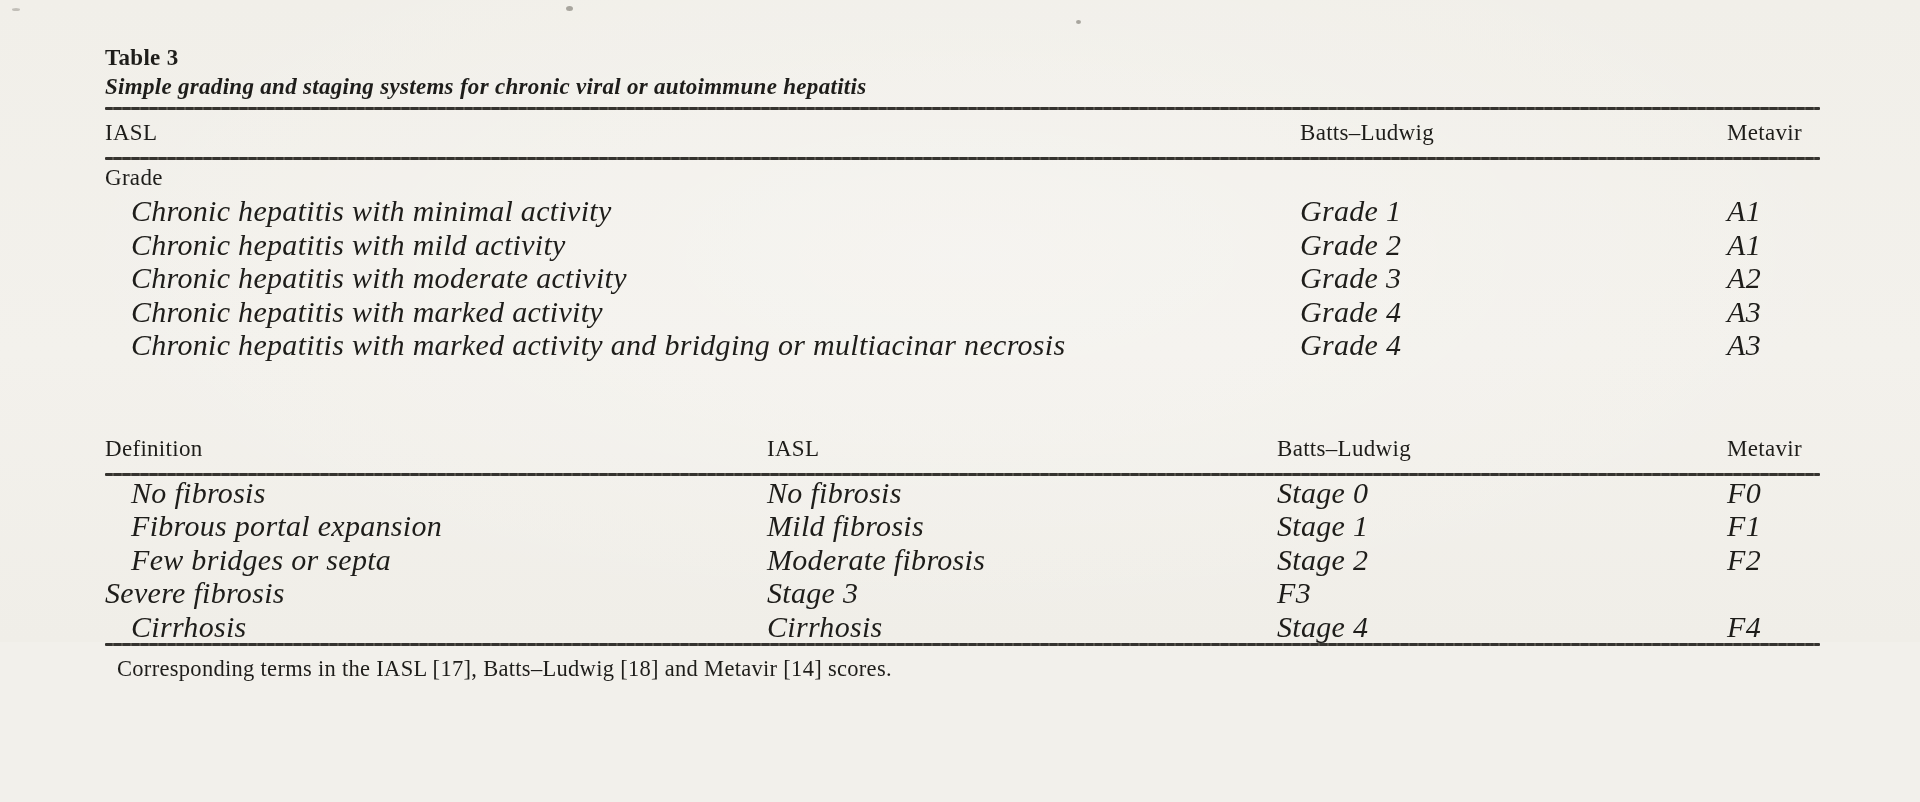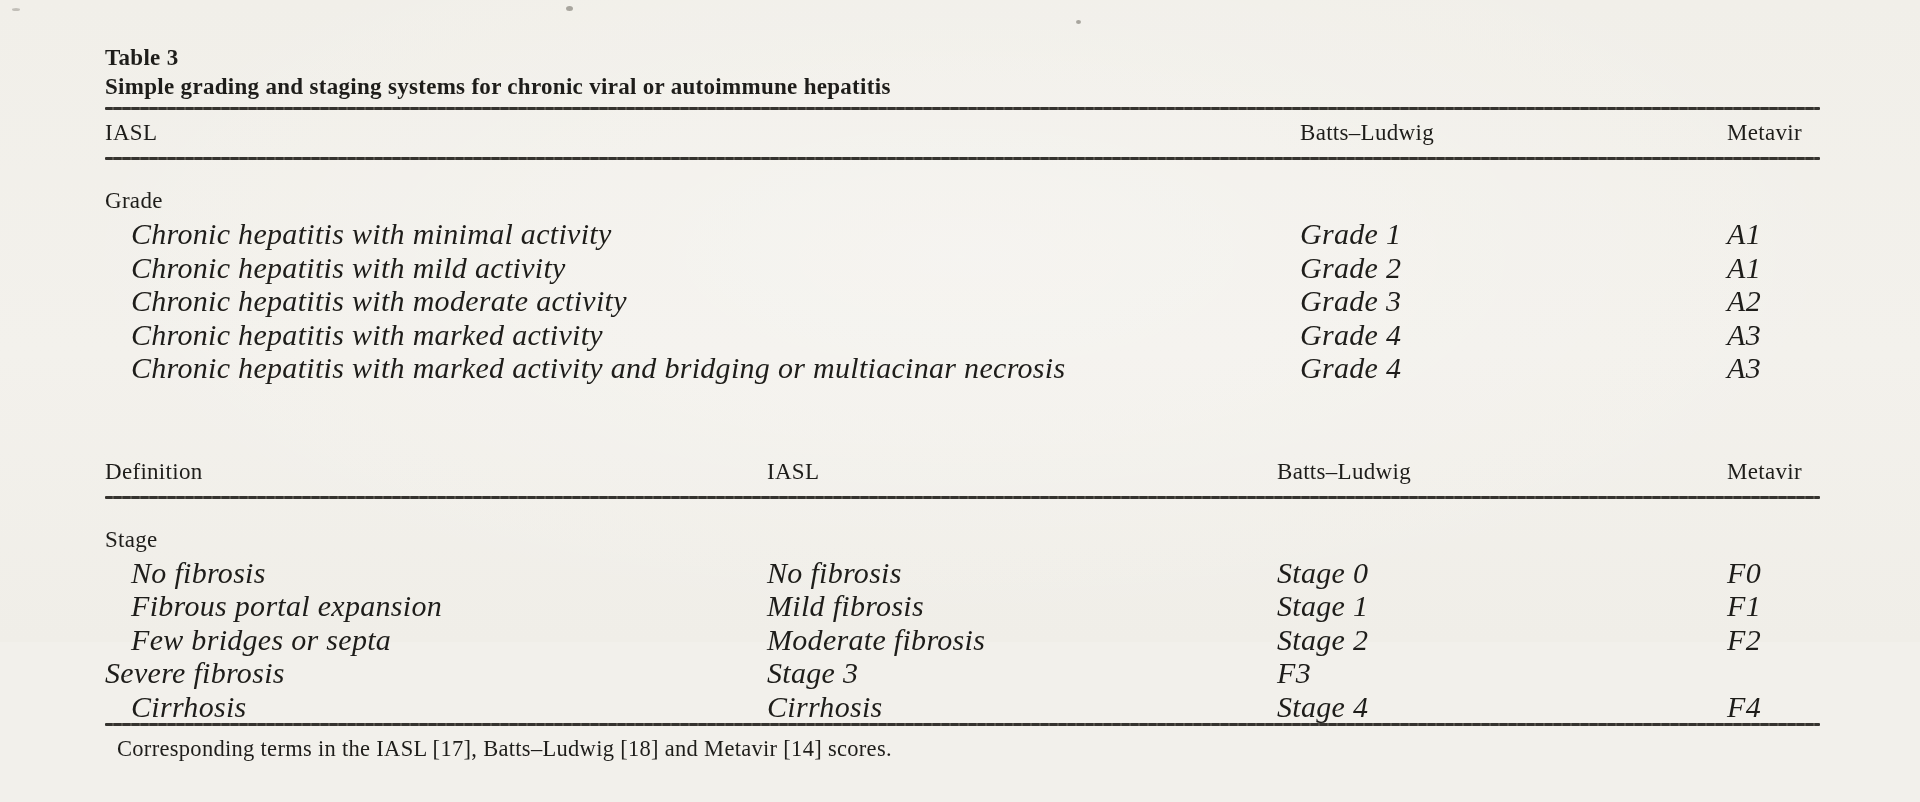--- a/index.html
+++ b/index.html
@@ -33,20 +33,21 @@
     font-size: 23px;
     line-height: 28px;
     font-weight: bold;
     letter-spacing: 0.3px;
   }
   .table-caption {
     font-size: 23px;
     line-height: 30px;
     font-weight: bold;
     letter-spacing: 0.3px;
+    font-style: italic;
   }
   .rule {
     height: 3px;
     background: repeating-linear-gradient(90deg, #35332f 0 7px, #55524b 7px 9px);
     border-radius: 1px;
   }
   .rule.top { margin-top: 5px; }
   .grid3 {
     display: grid;
     grid-template-columns: 1195px 427px 93px;
@@ -58,21 +59,21 @@
     align-items: baseline;
   }
   .thead {
     font-size: 23px;
     letter-spacing: 0.3px;
     padding: 10px 0 11px 0;
   }
   .section-row {
     font-size: 23px;
     letter-spacing: 0.3px;
-    padding-top: 24px;
+    padding-top: 1px;
     line-height: 33px;
   }
   .data-row {
     font-size: 30px;
     letter-spacing: 0.3px;
     line-height: 33.5px;
     font-style: italic;
   }
   .data-row .indent {
     padding-left: 26px;
@@ -161,21 +162,20 @@
     <div class="grid4 t2-header">
       <div>Definition</div>
       <div>IASL</div>
       <div>Batts–Ludwig</div>
       <div>Metavir</div>
     </div>
 
     <div class="rule"></div>
 
     <div>
-      <div class="section-row">Stage</div>
 
       <div class="grid4 data-row">
         <div class="indent">No fibrosis</div>
         <div>No fibrosis</div>
         <div>Stage 0</div>
         <div>F0</div>
       </div>
       <div class="grid4 data-row">
         <div class="indent">Fibrous portal expansion</div>
         <div>Mild fibrosis</div>

